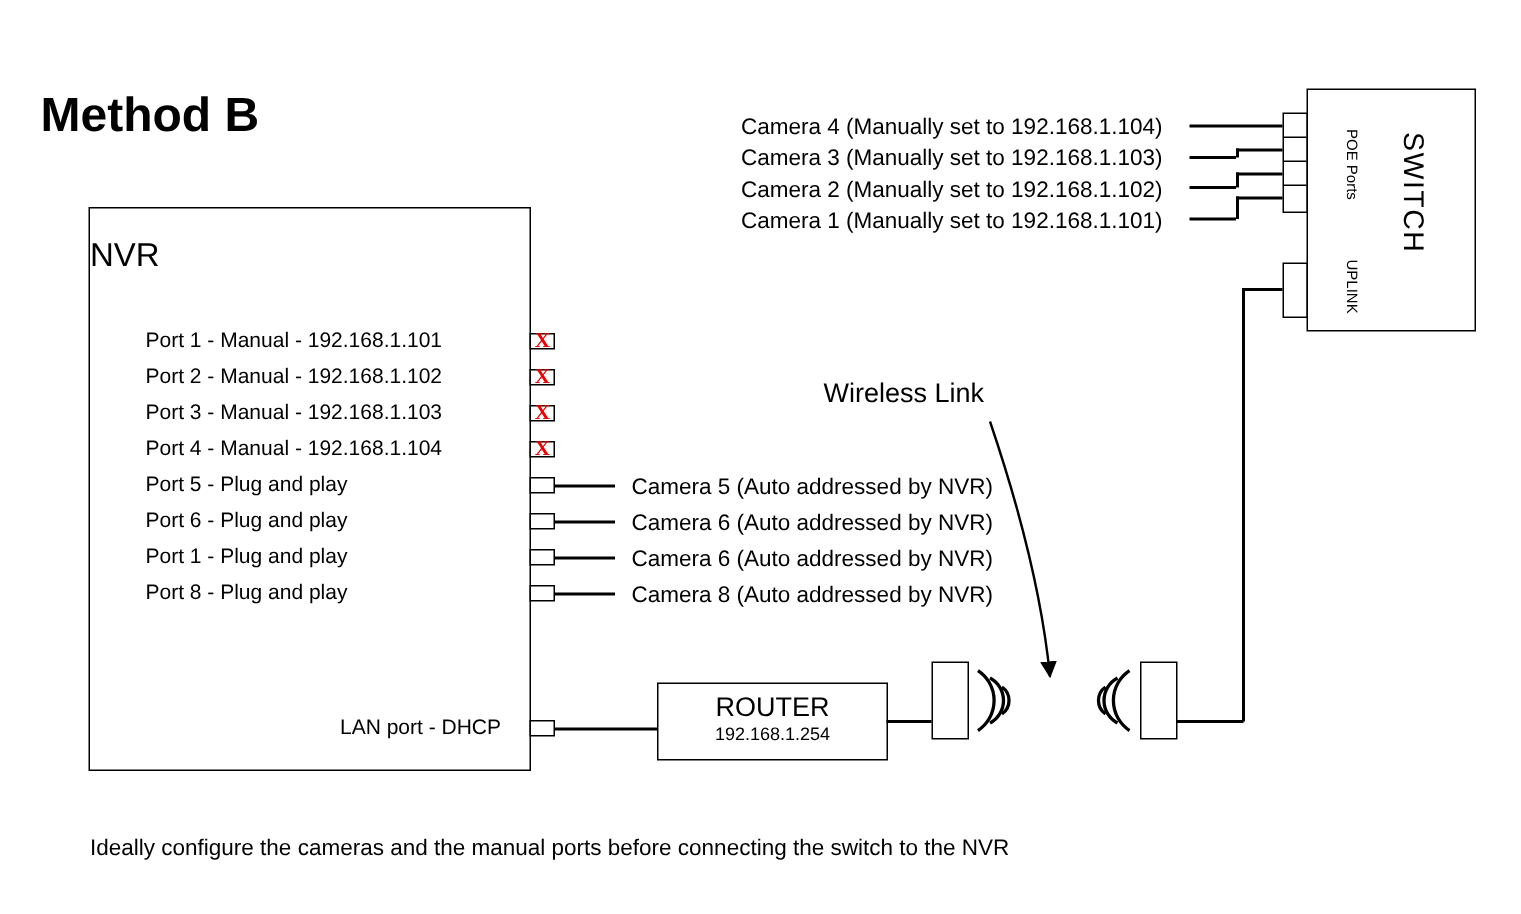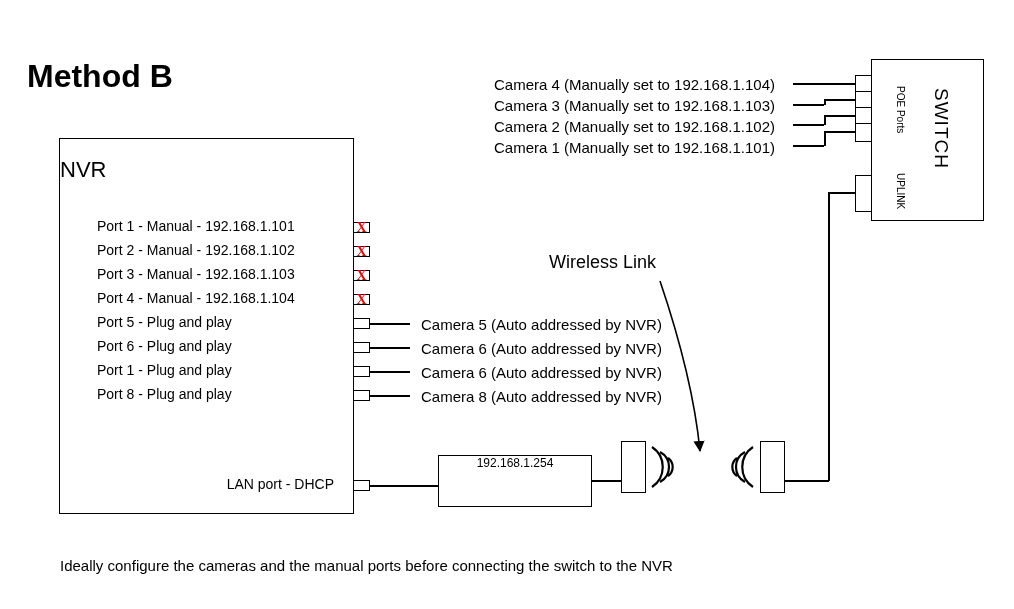--- a/index.html
+++ b/index.html
@@ -68,20 +68,21 @@
   <div class="line hline" style="left:370px;top:323px;width:40px"></div>
   <div class="line hline" style="left:370px;top:347px;width:40px"></div>
   <div class="line hline" style="left:370px;top:371px;width:40px"></div>
   <div class="line hline" style="left:370px;top:395px;width:40px"></div>
   <div class="abs txtXS" style="left:421px;top:316px">Camera 5 (Auto addressed by NVR)</div>
   <div class="abs txtXS" style="left:421px;top:340px">Camera 6 (Auto addressed by NVR)</div>
   <div class="abs txtXS" style="left:421px;top:364px">Camera 6 (Auto addressed by NVR)</div>
   <div class="abs txtXS" style="left:421px;top:388px">Camera 8 (Auto addressed by NVR)</div>
 
   <div class="abs small-box" style="left:438px;top:455px;width:152px;height:50px">
+    <div class="router-title" style="margin-top:5px">ROUTER</div>
     <div class="router-sub">192.168.1.254</div>
   </div>
 
   <div class="line hline" style="left:370px;top:485px;width:68px"></div>
 
   <div class="line hline" style="left:591px;top:480px;width:30px"></div>
 
   <div class="abs small-box" style="left:621px;top:441px;width:23px;height:50px"></div>
 
   <div class="abs small-box" style="left:760px;top:441px;width:23px;height:50px"></div>

